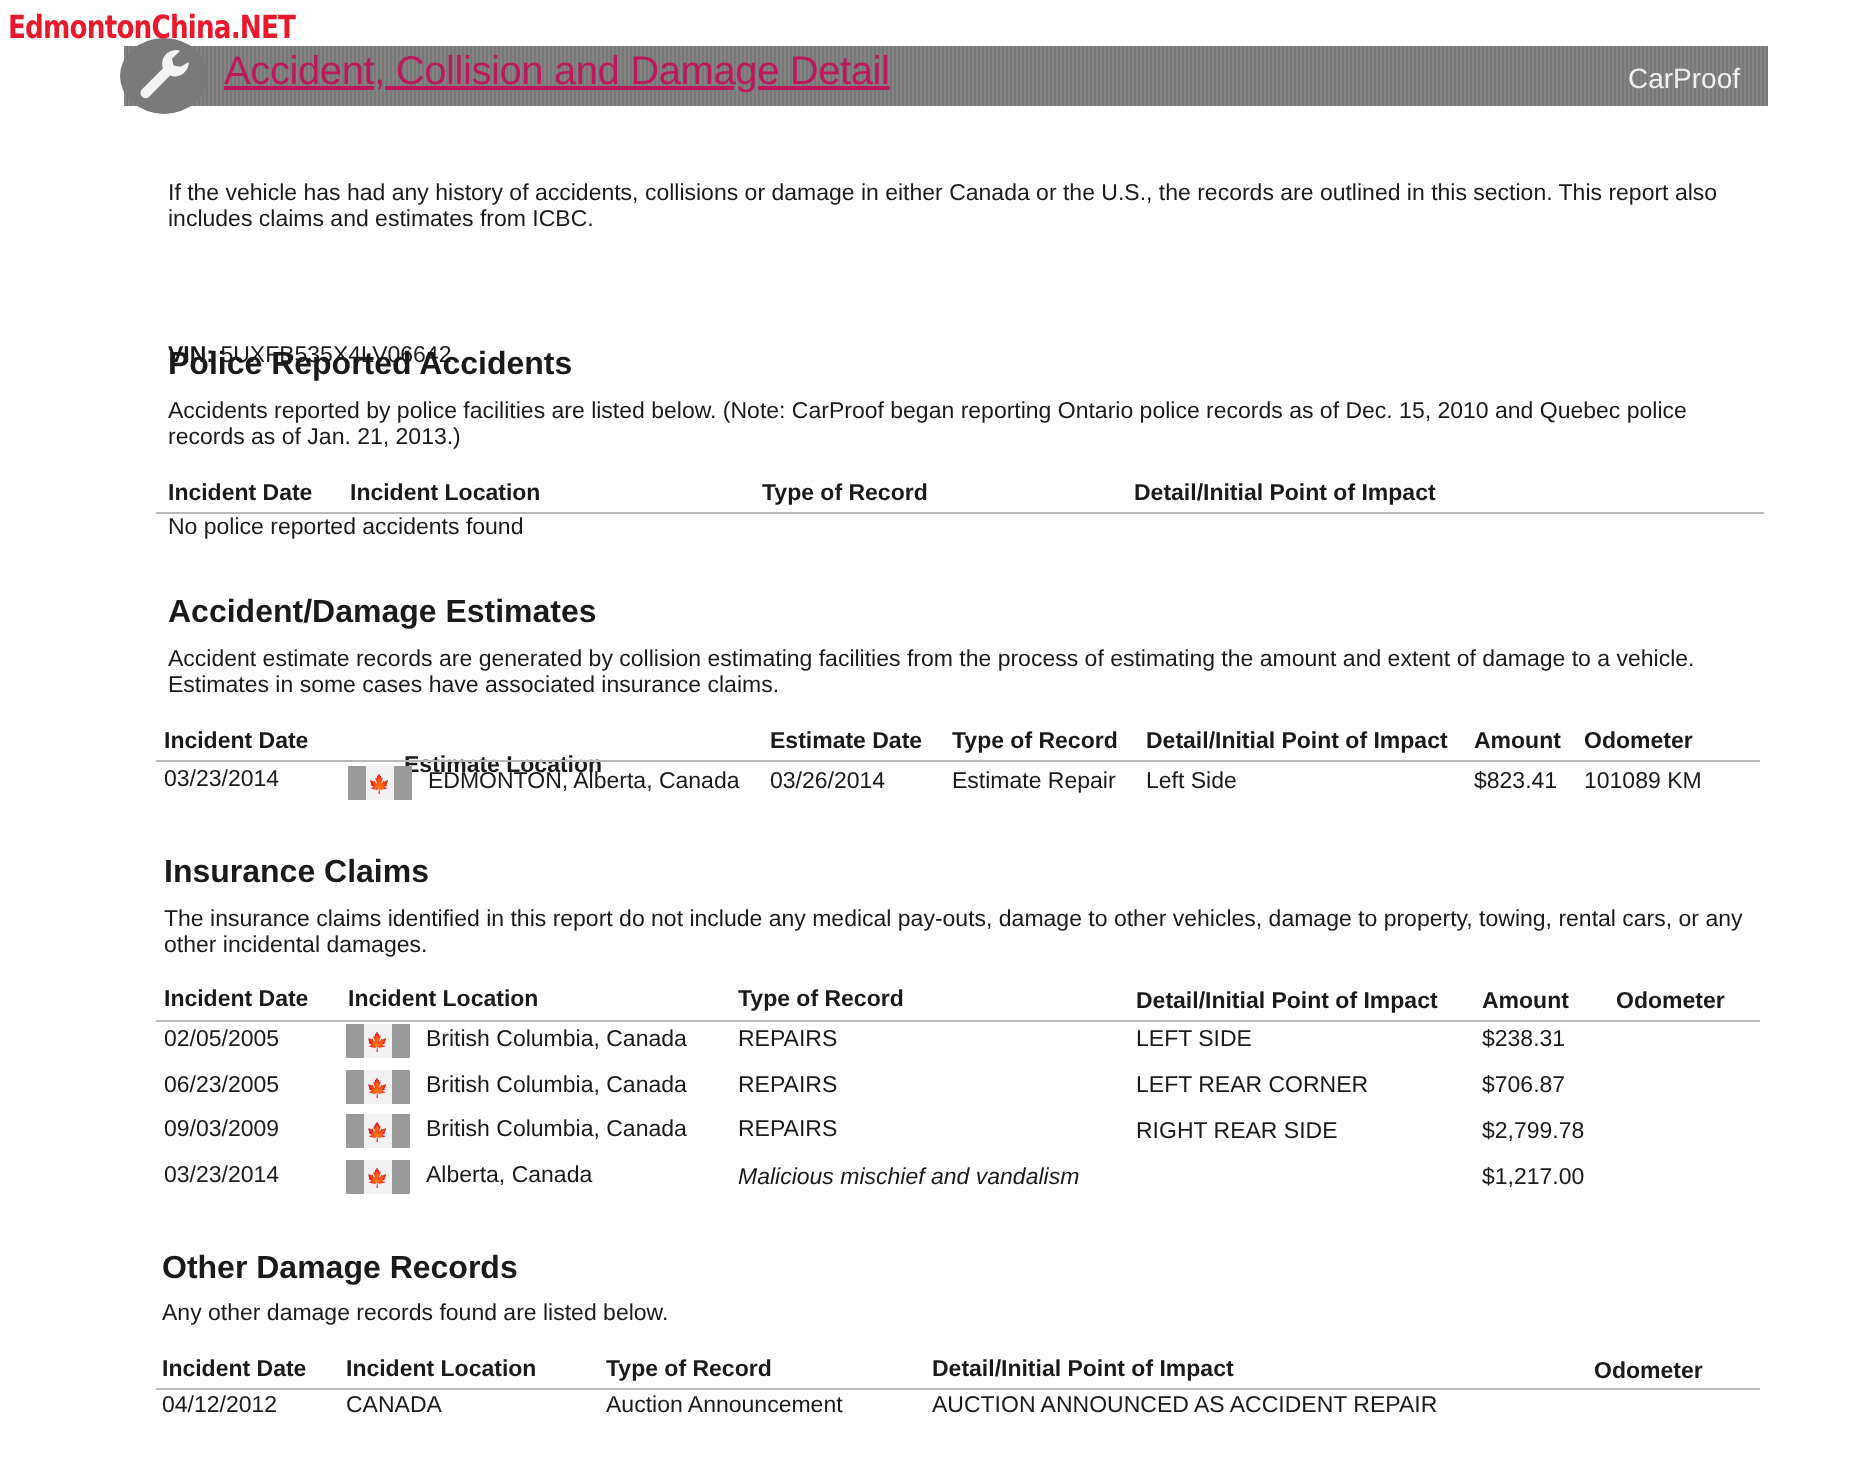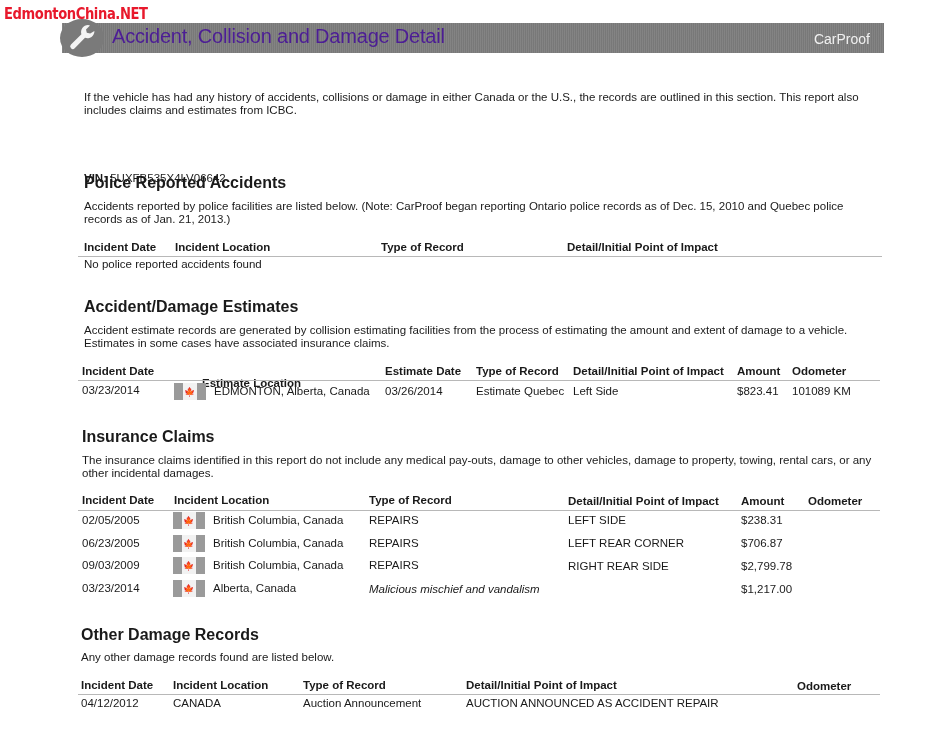--- a/index.html
+++ b/index.html
@@ -19,22 +19,22 @@
     background-image: repeating-linear-gradient(90deg, rgba(255,255,255,0.05) 0 1px, rgba(0,0,0,0.04) 1px 2px);
   }
   .banner-circle {
     position: absolute; left: 60px; top: 19px; width: 44px; height: 38px;
     border-radius: 50%; background: #7a7a7a; z-index: 2;
   }
   .wrench {
     position: absolute; left: 66px; top: 21px; width: 32px; height: 32px; z-index: 3;
   }
   .banner-title {
-    position: absolute; left: 112px; top: 25px; font-size: 20px; color: #4c1d95;
-    z-index: 3; letter-spacing: -0.2px;
+    position: absolute; left: 112px; top: 25px; font-size: 20px; color: #be185d;
+    z-index: 3; letter-spacing: -0.2px; text-decoration: underline;
   }
   .banner-brand {
     position: absolute; right: 62px; top: 31px; font-size: 14px; color: #f0f0f0; z-index: 3;
   }
   .intro { position: absolute; left: 84px; top: 91px; width: 790px; font-size: 11.5px; line-height: 13px; }
   .vin { position: absolute; left: 84px; top: 136px; font-size: 11.5px; margin-top: 36px; }
   .vin b { font-weight: bold; }
   .section-title { position: absolute; font-size: 16px; font-weight: bold; }
   .section-desc { position: absolute; font-size: 11.5px; line-height: 13px; width: 790px; }
   .hdr { position: absolute; font-size: 11.5px; font-weight: bold; white-space: nowrap; }
@@ -88,21 +88,21 @@
 <div class="hdr" style="left:792px;top:365px;">Odometer</div>
 <div class="rule" style="left:78px;top:380px;width:802px;"></div>
 
 <div>
   <div class="cell" style="left:82px;top:384px;">03/23/2014</div>
   <div class="flag" style="left:174px;top:383px;">
       <div class="center">🍁</div>
     </div>
   <div class="cell" style="left:214px;top:385px;">EDMONTON, Alberta, Canada</div>
   <div class="cell" style="left:385px;top:385px;">03/26/2014</div>
-  <div class="cell" style="left:476px;top:385px;">Estimate Quebec</div>
+  <div class="cell" style="left:476px;top:385px;">Estimate Repair</div>
   <div class="cell" style="left:573px;top:385px;">Left Side</div>
   <div class="cell" style="left:737px;top:385px;text-align:right;">$823.41</div>
   <div class="cell" style="left:792px;top:385px;">101089 KM</div>
 </div>
 
 <div class="section-title" style="left:82px;top:428px;">Insurance Claims</div>
 <div class="section-desc" style="left:82px;top:454px;">The insurance claims identified in this report do not include any medical pay-outs, damage to other vehicles, damage to property, towing, rental cars, or any other incidental damages.</div>
 <div class="hdr" style="left:82px;top:494px;">Incident Date</div>
 <div class="hdr" style="left:174px;top:494px;">Incident Location</div>
 <div class="hdr" style="left:369px;top:494px;">Type of Record</div>

